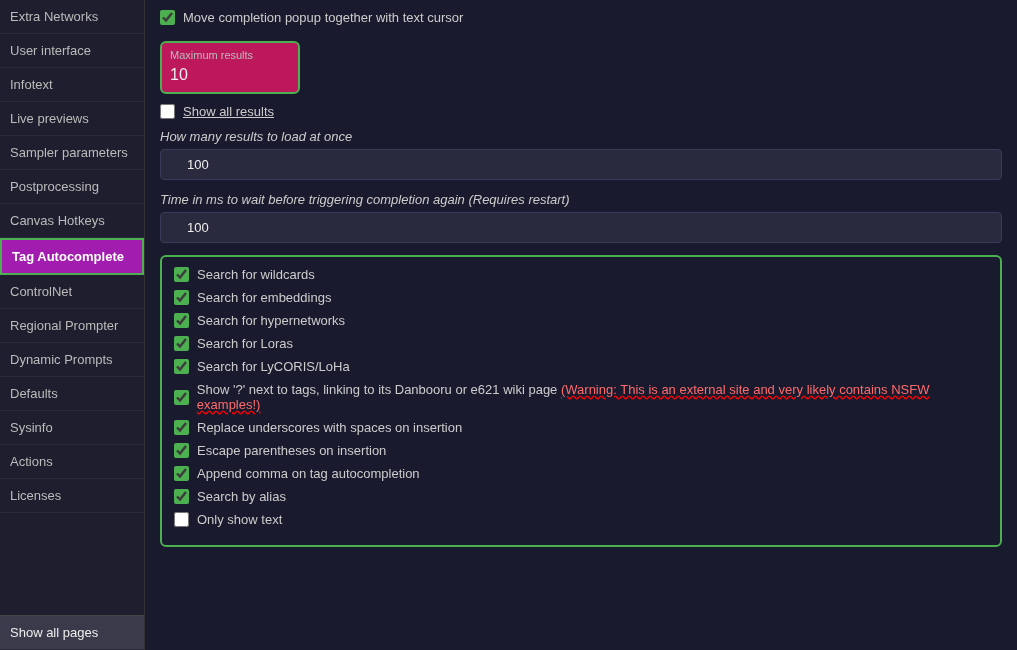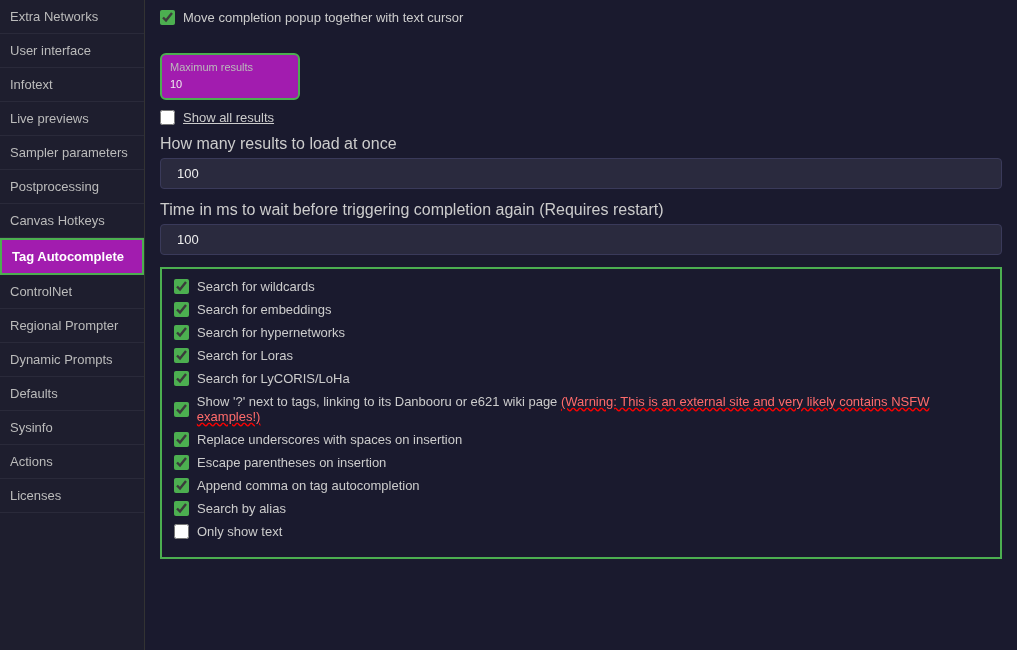--- a/index.html
+++ b/index.html
@@ -46,46 +46,47 @@
     }
     
     .main {
       flex: 1;
       overflow-y: auto;
       padding: 10px 15px;
       background: #1a1a2e;
     }
     .section-box {
       border: 2px solid #4caf50;
-      border-radius: 0;
+      border-radius: 6px;
       padding: 10px 12px;
       margin-bottom: 12px;
     }
     .row-label {
       color: #ccc;
-      font-size: 16px;
+      font-size: 13px;
       margin-bottom: 5px;
+      font-style: italic;
     }
     .input-field {
       background: #2a2a3e;
       border: 1px solid #444;
       color: #eee;
       padding: 5px 8px;
       border-radius: 4px;
-      font-size: 11px;
+      font-size: 16px;
       width: 100%;
       outline: none;
     }
     .input-box-wrap {
       border: 2px solid #4caf50;
       border-radius: 6px;
       padding: 6px 8px;
       display: inline-block;
       margin-bottom: 10px;
-      background: #a21caf;
+      background: #be185d;
       min-width: 140px;
     }
     .input-box-wrap .field-label {
       font-size: 11px;
       color: #bbb;
       margin-bottom: 3px;
     }
     .input-box-wrap .input-field {
       border: none;
       background: transparent;
@@ -106,34 +107,34 @@
       height: 15px;
       cursor: pointer;
     }
     .full-input-wrap {
       margin-bottom: 12px;
     }
     .full-input-wrap .input-field {
       background: #2a2a3e;
       border: 1px solid #3a3a5a;
       color: #eee;
-      padding: 7px 16px;
+      padding: 7px 26px;
       border-radius: 4px;
       font-size: 13px;
       width: 100%;
     }
     .nsfw-warning {
       color: #ff6b6b;
       text-decoration: underline wavy red;
     }
     .move-completion-row {
       display: flex;
       align-items: center;
       gap: 8px;
-      margin-bottom: 28px;
+      margin-bottom: 16px;
       color: #ccc;
     }
     .move-completion-row input[type="checkbox"] {
       accent-color: #4caf50;
       width: 15px;
       height: 15px;
     }
     .show-all-results-row {
       display: flex;
       align-items: center;
@@ -160,20 +161,21 @@
     <div class="sidebar-item">Postprocessing</div>
     <div class="sidebar-item">Canvas Hotkeys</div>
     <div class="sidebar-item active">Tag Autocomplete</div>
     <div class="sidebar-item">ControlNet</div>
     <div class="sidebar-item">Regional Prompter</div>
     <div class="sidebar-item">Dynamic Prompts</div>
     <div class="sidebar-item">Defaults</div>
     <div class="sidebar-item">Sysinfo</div>
     <div class="sidebar-item">Actions</div>
     <div class="sidebar-item">Licenses</div>
+    <div class="sidebar-item show-all-pages">Show all pages</div>
   </div>
 
 <div class="main">
   
 <div class="move-completion-row">
       <input type="checkbox" checked="" style="">
       <span>Move completion popup together with text cursor</span>
     </div><div class="input-box-wrap"><div class="field-label">Maximum results</div><input type="text" class="input-field" value="10" style=""></div><div class="show-all-results-row">
       <input type="checkbox" style="">
       <span>Show all results</span>

